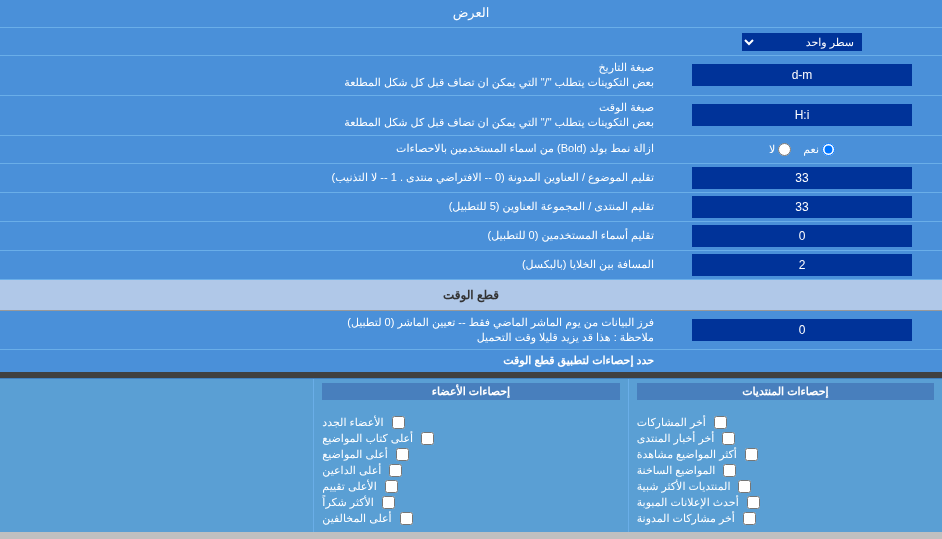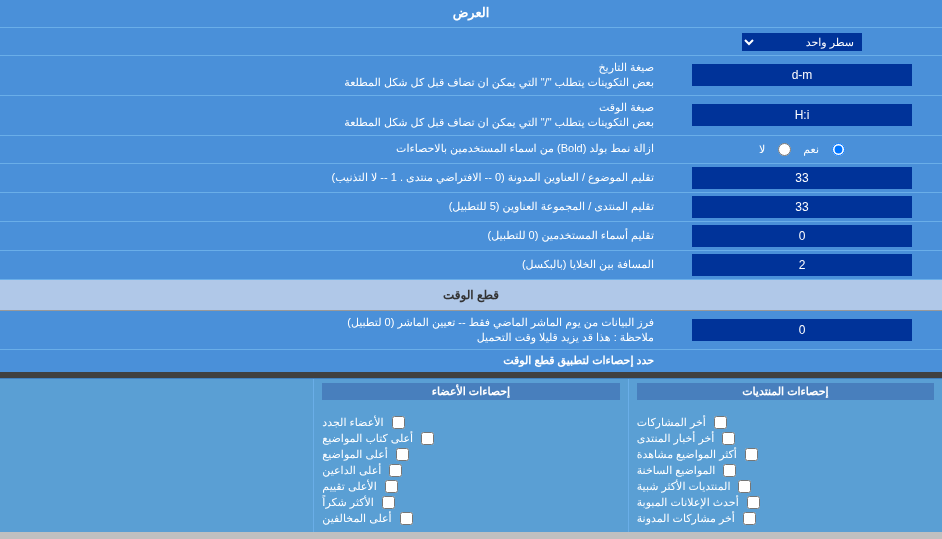--- a/index.html
+++ b/index.html
@@ -58,21 +58,21 @@
       display: flex;
       gap: 12px;
       align-items: center;
       color: #fff;
       font-size: 11px;
       padding: 3px 6px;
     }
     .radio-group label {
       display: flex;
       align-items: center;
-      gap: 13px;
+      gap: 3px;
       cursor: pointer;
     }
     .col-section {
       flex: 1;
       padding: 4px 8px;
     }
     .col-title {
       color: #fff;
       font-weight: bold;
       font-size: 11px;
@@ -119,21 +119,21 @@
       font-size: 11px;
       width: 120px;
     }
   </style>
 </head>
 <body>
 
 <div class="main-container">
 
   <div class="row">
-    <div class="row-label" style="text-align:center; font-weight:bold; color:#fff; font-size:13px;">العرض</div>
+    <div class="row-label" style="text-align:center; font-weight:normal; color:#fff; font-size:13px;">العرض</div>
   </div>
 
   <div class="row">
     <div class="row-input-area">
       <select class="dropdown"><option>سطر واحد</option></select>
     </div>
 
     <div class="row-label"></div>
   </div>
 

